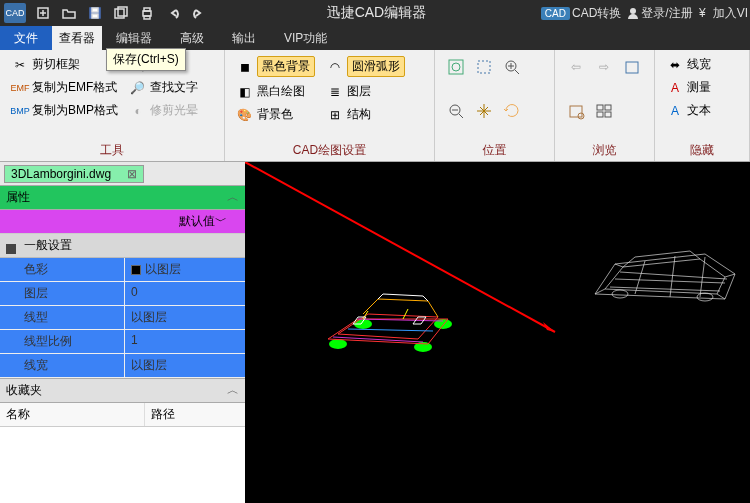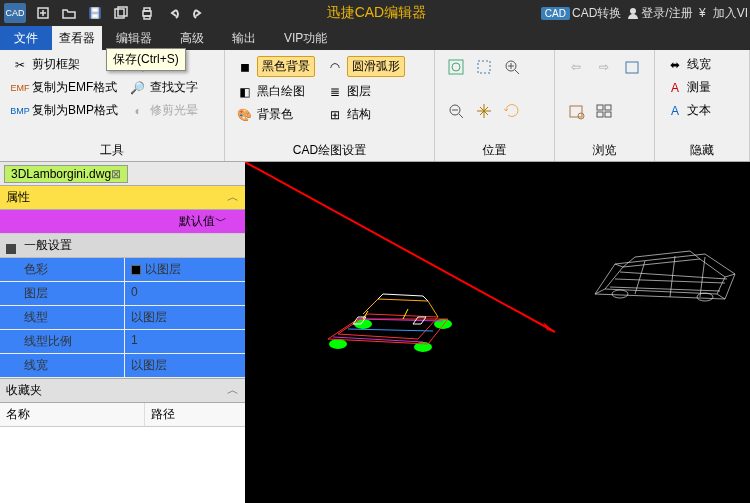--- a/index.html
+++ b/index.html
@@ -1,44 +1,44 @@
 <!DOCTYPE html>
 <html><head>
 <meta charset="utf-8">
 <style>
 *{margin:0;padding:0;box-sizing:border-box;font-family:"Microsoft YaHei",SimSun,sans-serif;font-size:12px}
 body{background:#fff;width:750px;height:503px;overflow:hidden;position:relative}
 .titlebar{height:26px;background:#2b2b2b;display:flex;align-items:center;color:#ddd}
 .titlebar .cad-logo{width:22px;height:20px;background:#3a6fa8;margin:0 4px;display:flex;align-items:center;justify-content:center;font-size:9px;color:#fff;border-radius:2px}
 .tb-icon{width:22px;height:22px;display:flex;align-items:center;justify-content:center;margin:0 2px;cursor:pointer}
 .tb-icon svg{stroke:#ddd;fill:none;stroke-width:1.5}
-.app-title{flex:1;text-align:center;color:#eab308;font-size:14px;font-weight:500}
+.app-title{flex:1;text-align:center;color:#e5e5e5;font-size:14px;font-weight:500}
 .tb-right{display:flex;align-items:center;gap:6px;padding-right:2px}
 .tb-right .item{display:flex;align-items:center;gap:2px;color:#ddd;cursor:pointer}
 .cad-badge{background:#3a7fb8;color:#fff;padding:1px 4px;border-radius:2px;font-size:10px}
 .menubar{height:24px;background:#2b2b2b;display:flex;align-items:flex-end}
 .tab-file{background:#2060c0;color:#fff;padding:4px 14px;height:24px}
 .tab-active{background:#f0f0f0;color:#000;padding:4px 7px;height:24px}
 .tab{color:#ddd;padding:4px 14px;height:24px;cursor:pointer}
 .ribbon{height:112px;background:#f0f0f0;border-bottom:1px solid #aaa;display:flex;position:relative}
 .rgroup{border-right:1px solid #ccc;padding:4px 8px 2px;display:flex;flex-direction:column}
 .rgroup-body{flex:1;display:flex;gap:4px}
-.rgroup-label{text-align:center;color:#000000;padding-top:2px}
+.rgroup-label{text-align:center;color:#7f1d1d;padding-top:2px}
 .rcol{display:flex;flex-direction:column;gap:2px}
 .rbtn{display:flex;align-items:center;gap:4px;padding:2px 4px;cursor:pointer;white-space:nowrap}
 .ricon{width:16px;height:16px;display:inline-flex;align-items:center;justify-content:center}
 .highlight{background:#ffe08a;border:1px solid #d4a017;padding:1px 4px;border-radius:2px}
 .bigicon{width:26px;height:26px;display:flex;align-items:center;justify-content:center;border:1px solid transparent;cursor:pointer}
 .tooltip{position:absolute;left:106px;top:-2px;background:#ffffe1;border:1px solid #888;padding:2px 6px;z-index:50;box-shadow:2px 2px 3px rgba(0,0,0,0.3)}
 .workspace{display:flex;height:341px}
 .left-panel{width:245px;background:#f0f0f0;display:flex;flex-direction:column}
 .file-tabs{height:24px;background:#e8e8e8;border-bottom:1px solid #aaa;display:flex;align-items:center;padding:0 4px}
-.file-tab{background:#bef264;border:1px solid #999;padding:1px 6px;display:flex;align-items:center;gap:0}
+.file-tab{background:#86efac;border:1px solid #999;padding:1px 6px;display:flex;align-items:center;gap:16px}
 .close-x{cursor:pointer;color:#666}
-.panel-head{background:#fde047;padding:3px 6px;border-bottom:1px solid #aaa;display:flex;justify-content:space-between;align-items:center}
+.panel-head{background:#22c55e;padding:3px 6px;border-bottom:1px solid #aaa;display:flex;justify-content:space-between;align-items:center}
 .panel-head .chev{color:#555;cursor:pointer}
 .default-row{background:#d946ef;padding:3px 18px;border-bottom:1px solid #ccc;display:flex;justify-content:flex-end}
 .prop-section{background:#d8d8d8;padding:3px 6px;display:flex;align-items:flex-end;gap:4px;border-bottom:1px solid #bbb}
 .prop-grid{background:#3b82f6}
 .prop-row{display:flex;border-bottom:1px solid #eee}
 .prop-row .k{width:125px;padding:3px 6px 3px 24px;border-right:1px solid #eee;color:#333}
 .prop-row .v{flex:1;padding:3px 6px;color:#333}
 .fav-head{background:#e0e0e0;padding:3px 6px;border-top:1px solid #aaa;border-bottom:1px solid #aaa;position:relative}
 .fav-head .chev{position:absolute;right:6px;top:3px;color:#555;cursor:pointer}
 .fav-cols{display:flex;background:#f8f8f8;border-bottom:1px solid #ccc}

